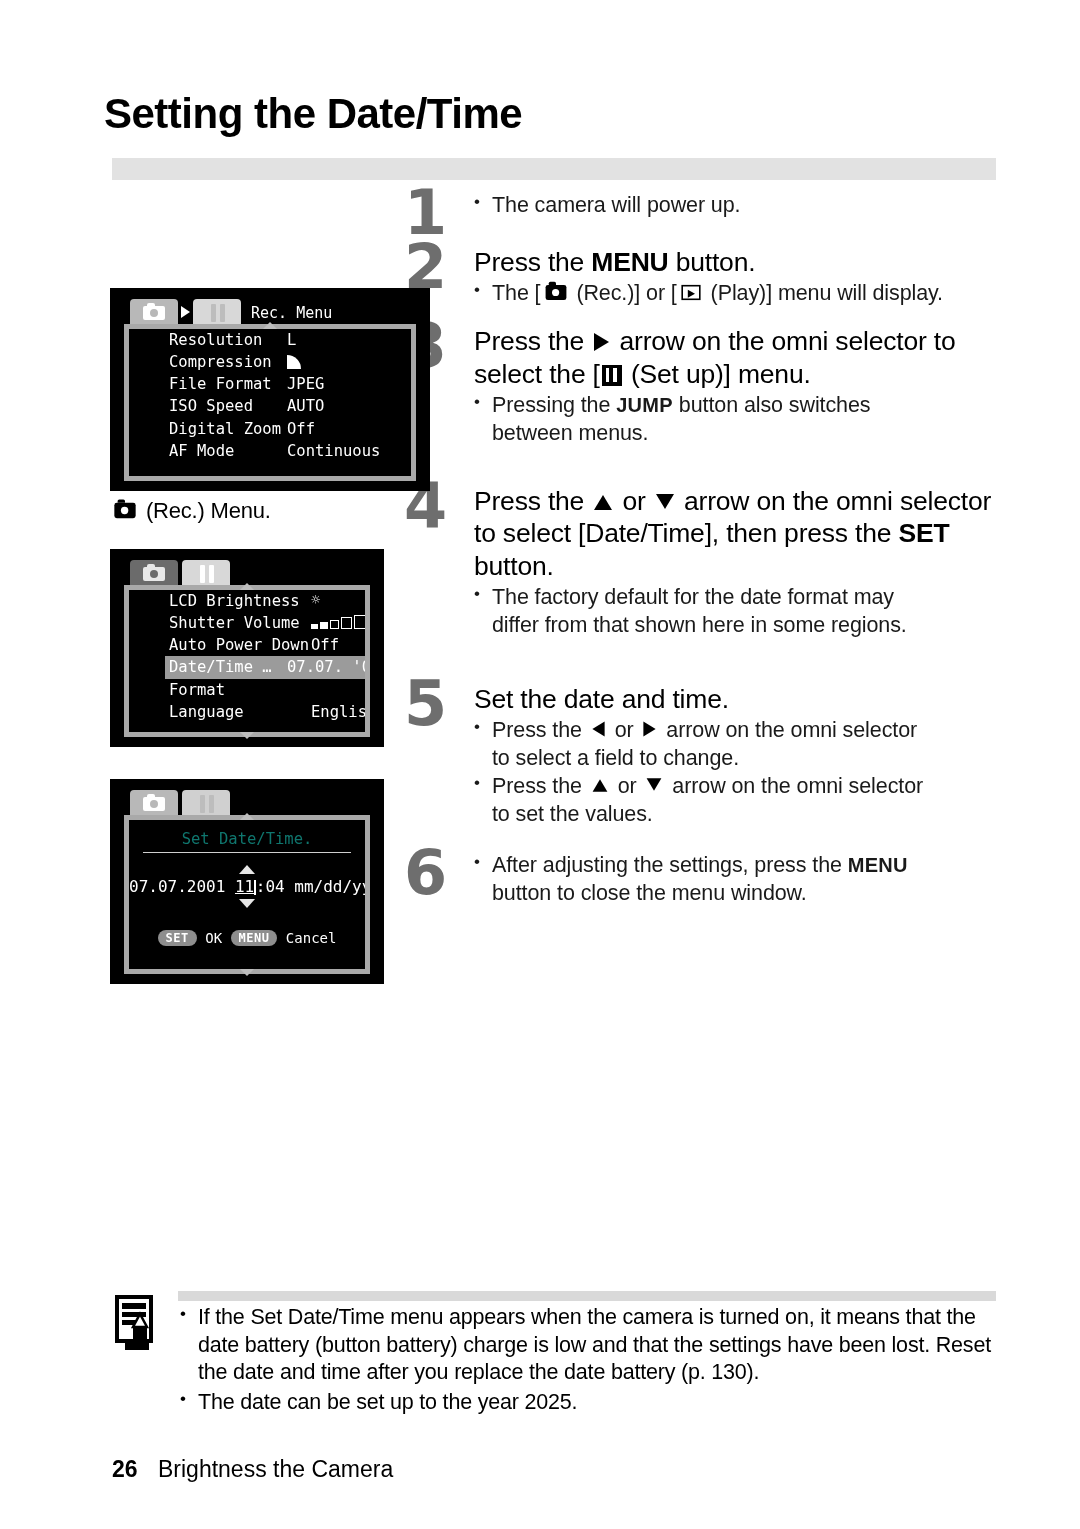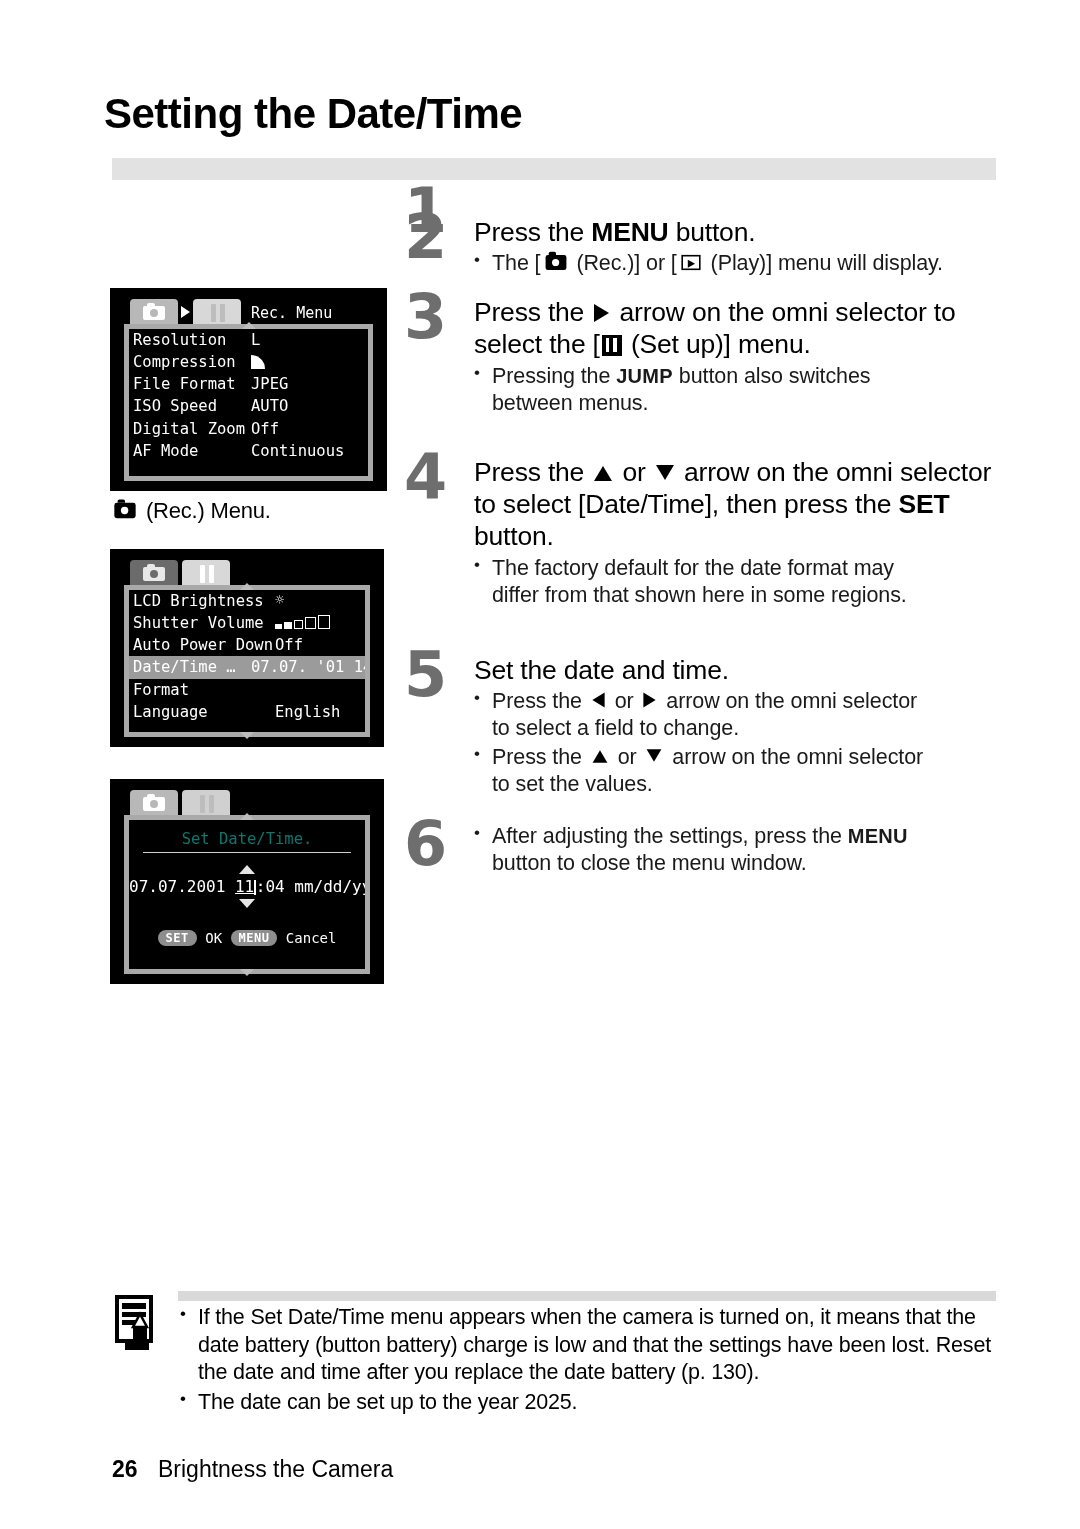--- a/index.html
+++ b/index.html
@@ -174,21 +174,21 @@
   .bullets .ic-tri-r,.bullets .ic-tri-l,.bullets .ic-tri-u,.bullets .ic-tri-d { transform: scale(.82); }
   .bullets .ic-cam { transform: scale(.8); }
   .bullets .ic-play { transform: scale(.8); }
 
   
   .lcd {
     position: absolute;
     background: #000000;
     box-sizing: border-box;
   }
-  .lcd-1 { left: 110px; top: 288px; width: 277px; height: 203px; }
+  .lcd-1 { left: 110px; top: 288px; width: 320px; height: 203px; }
   .lcd-2 { left: 110px; top: 549px; width: 274px; height: 198px; }
   .lcd-3 { left: 110px; top: 779px; width: 274px; height: 205px; }
 
   .tabbar {
     position: absolute;
     left: 20px; top: 8px;
     height: 30px;
     display: flex;
     align-items: flex-end;
   }
@@ -277,20 +277,21 @@
     overflow: hidden;
   }
   .menu-row {
     display: flex;
     font-family: "DejaVu Sans Mono", monospace;
     font-size: 15.5px;
     color: #ffffff;
     padding: 0 4px;
     line-height: 1.43;
     white-space: nowrap;
+    margin-left: 36px;
   }
   .menu-row .lbl { flex: 0 0 118px; }
   .menu-row .val { flex: 1 1 auto; }
   .menu-row.hl { background: #9b9b9b; color: #ffffff; }
   .menu-row.hl .val { text-align: right; padding-right: 2px;}
 
   .scroll-up, .scroll-dn {
     position: absolute;
     left: 50%;
     width: 0; height: 0;
@@ -434,20 +435,23 @@
 </head>
 <body>
 
 <div class="page-title">Setting the Date/Time</div>
 <div class="title-rule"></div>
 
 <div class="steps">
 
   <div class="step">
     <div class="step-num">1</div>
+    <ul class="bullets">
+      <li>The camera will power up.</li>
+    </ul>
   </div>
 
   <div class="step sp2">
     <div class="step-num">2</div>
     <div class="step-head">
       <span>Press the</span>
       <b>MENU</b>
       <span>button.</span>
     </div>
     <ul class="bullets">

